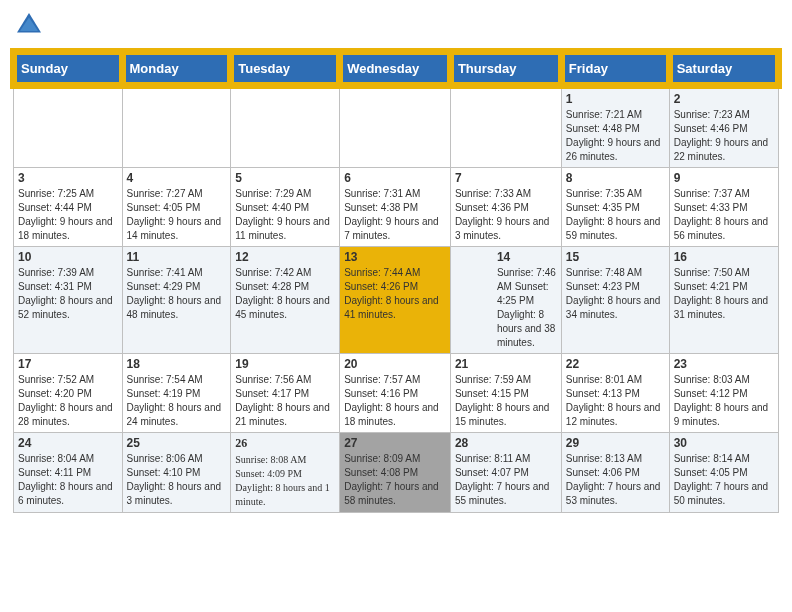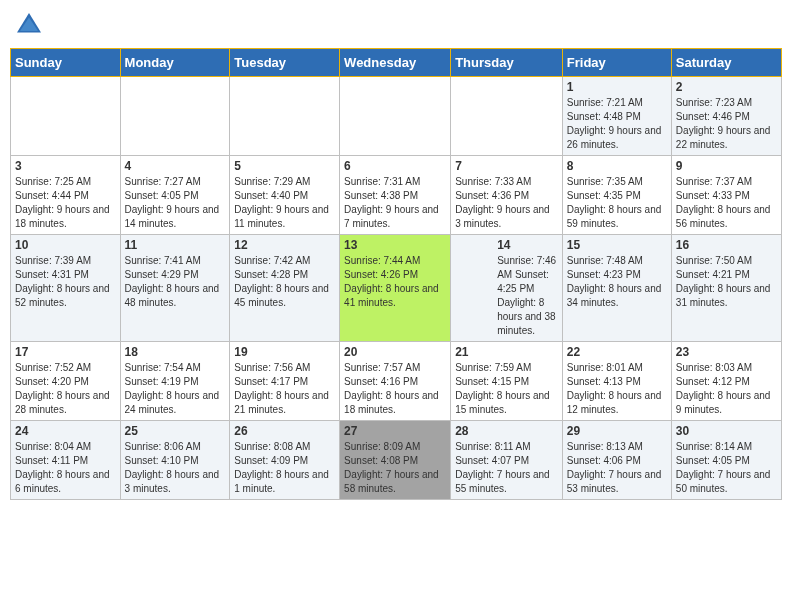--- a/index.html
+++ b/index.html
@@ -57,21 +57,21 @@
       width: 100%;
       border-collapse: collapse;
     }
     .calendar th {
       background-color: #2e6db4;
       color: #fff;
       font-size: 13px;
       font-weight: bold;
       padding: 6px 4px;
       text-align: left;
-      border: 1px solid #eab308;
+      border: 7px solid #eab308;
     }
     .calendar td {
       border: 1px solid #c0c0c0;
       vertical-align: top;
       padding: 3px 4px;
       width: 113px;
       min-height: 80px;
       background: #fff;
       font-size: 10.5px;
     }
@@ -207,21 +207,21 @@
           <div class="day-info">Sunrise: 7:41 AM
 Sunset: 4:29 PM
 Daylight: 8 hours and 48 minutes.</div>
         </td>
         <td style="background: rgb(240, 244, 248);">
           <span class="day-number">12</span>
           <div class="day-info">Sunrise: 7:42 AM
 Sunset: 4:28 PM
 Daylight: 8 hours and 45 minutes.</div>
         </td>
-        <td style="background: #bef264;">
+        <td style="background: #eab308;">
           <span class="day-number">13</span>
           <div class="day-info">Sunrise: 7:44 AM
 Sunset: 4:26 PM
 Daylight: 8 hours and 41 minutes.</div>
         </td>
         <td style="background: rgb(240, 244, 248); padding-left: 46px;">
           <span class="day-number">14</span>
           <div class="day-info">Sunrise: 7:46 AM
 Sunset: 4:25 PM
 Daylight: 8 hours and 38 minutes.</div>
@@ -289,21 +289,21 @@
           <div class="day-info">Sunrise: 8:04 AM
 Sunset: 4:11 PM
 Daylight: 8 hours and 6 minutes.</div>
         </td>
         <td style="background: rgb(240, 244, 248);">
           <span class="day-number">25</span>
           <div class="day-info">Sunrise: 8:06 AM
 Sunset: 4:10 PM
 Daylight: 8 hours and 3 minutes.</div>
         </td>
-        <td style="background: rgb(240, 244, 248);">
+        <td style="background: rgb(240, 244, 248); font-family: Liberation Serif, serif;">
           <span class="day-number">26</span>
           <div class="day-info">Sunrise: 8:08 AM
 Sunset: 4:09 PM
 Daylight: 8 hours and 1 minute.</div>
         </td>
         <td style="background: #a3a3a3;">
           <span class="day-number">27</span>
           <div class="day-info">Sunrise: 8:09 AM
 Sunset: 4:08 PM
 Daylight: 7 hours and 58 minutes.</div>

